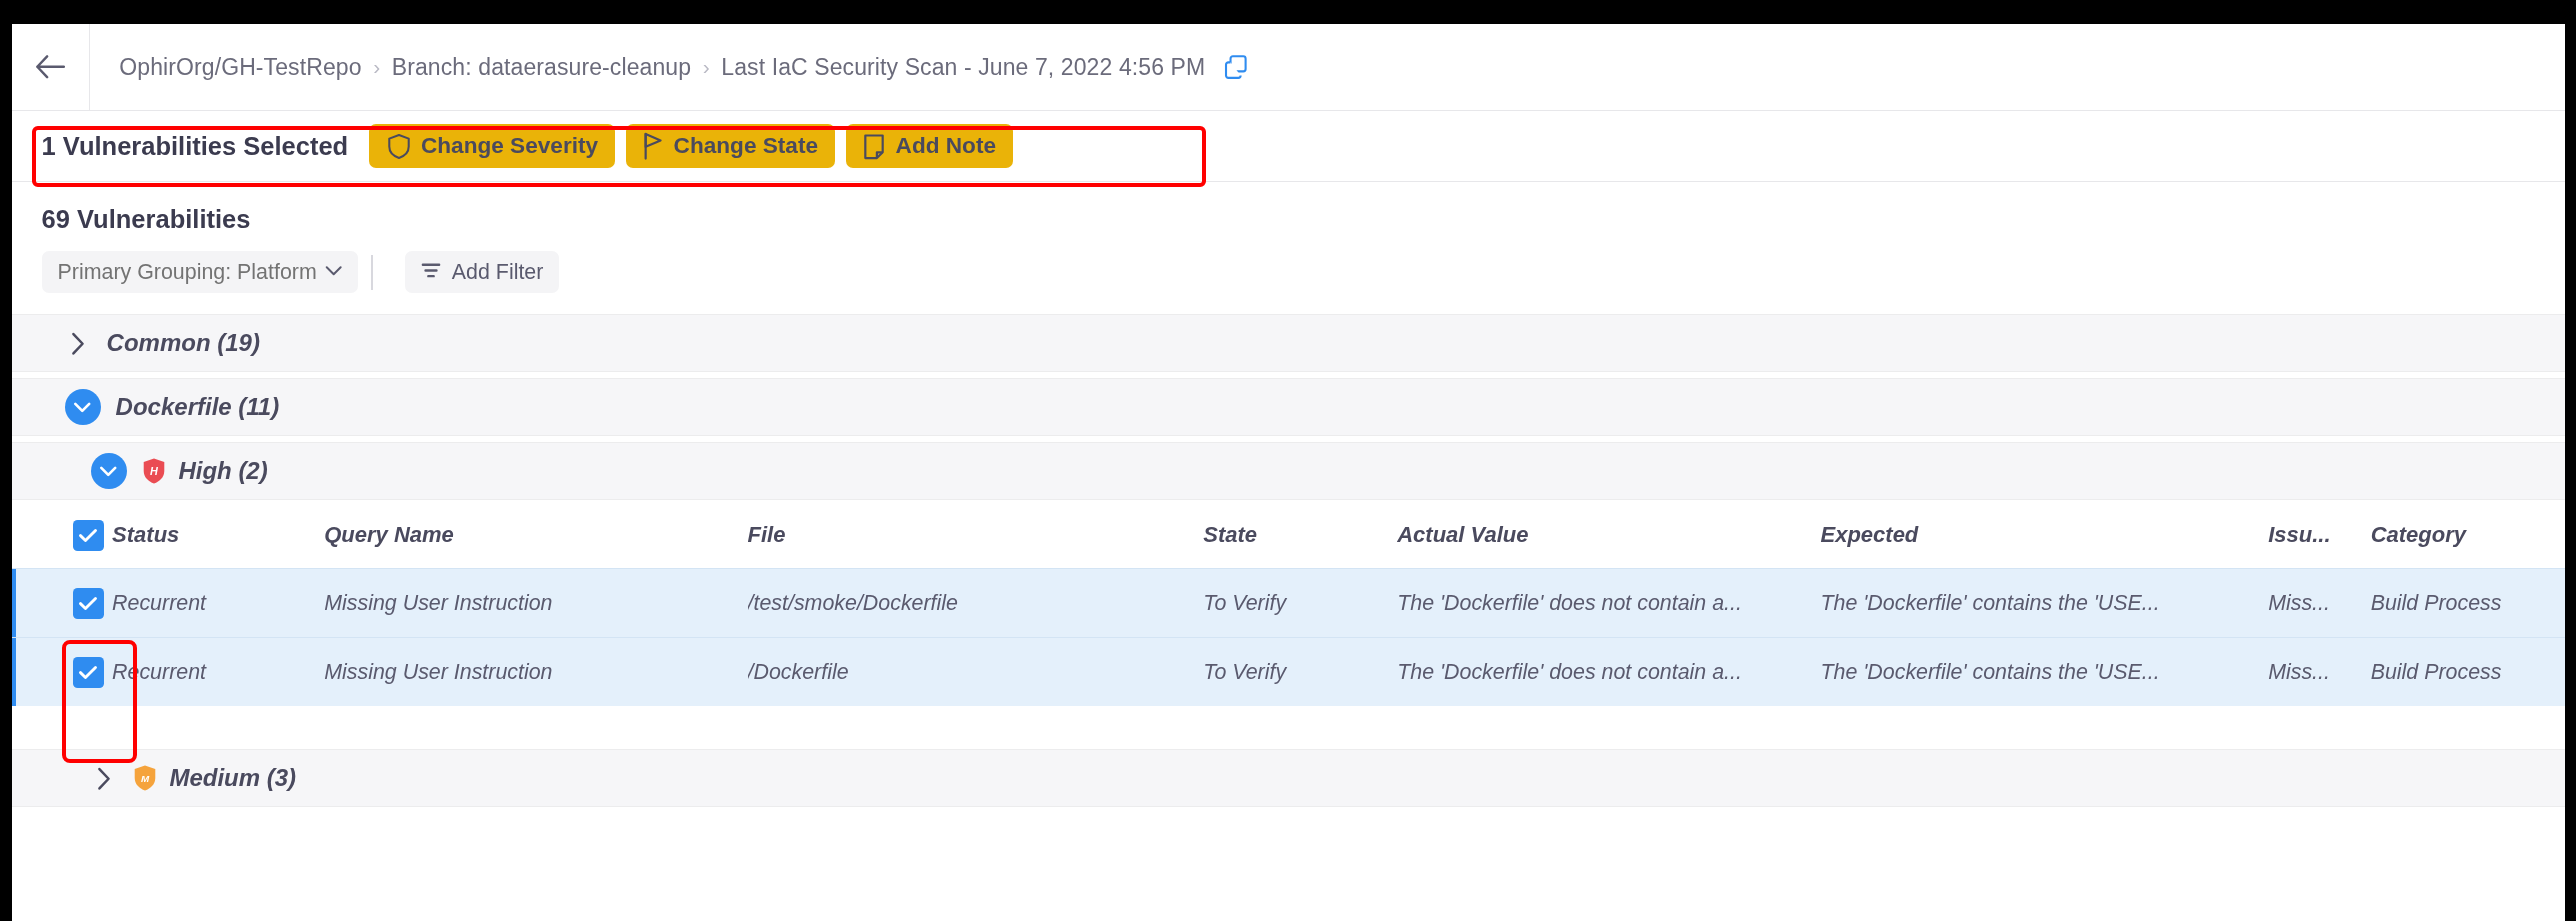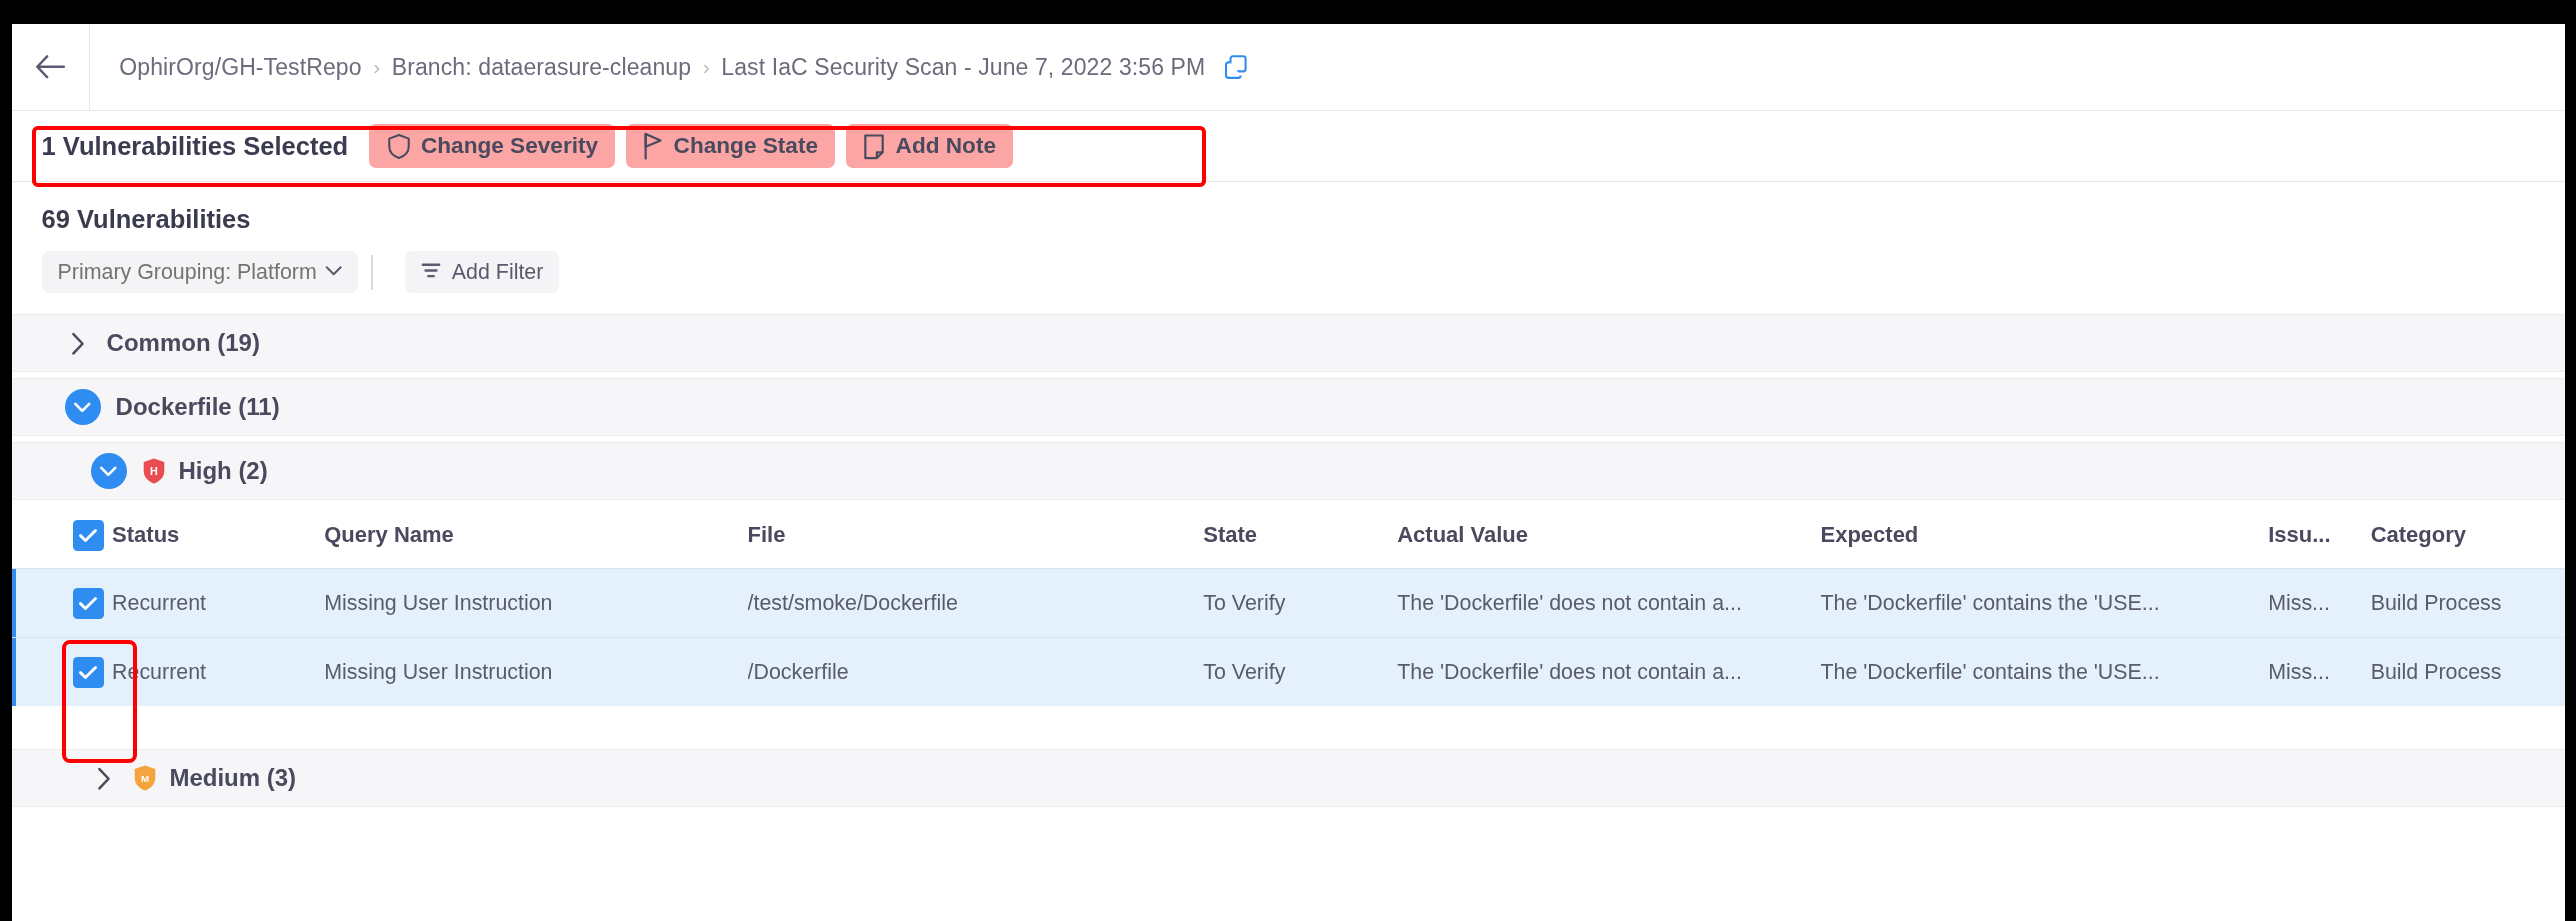--- a/index.html
+++ b/index.html
@@ -87,21 +87,21 @@
     color: #3b3b4f;
     white-space: nowrap;
     margin-right: 21px;
   }
   .action-btn {
     display: flex;
     align-items: center;
     gap: 10.4px;
     height: 44px;
     padding: 0 17.4px;
-    background: #fca5a5;
+    background: #eab308;
     border-radius: 7px;
     border: none;
     cursor: pointer;
     margin-right: 10.4px;
     font-family: "Liberation Sans", sans-serif;
   }
   .action-btn .lbl {
     font-size: 22.6px;
     font-weight: bold;
     color: #4a4a5e;
@@ -175,21 +175,21 @@
     font-family: "Liberation Sans", sans-serif;
   }
   #add-filter-btn .lbl {
     font-size: 21.4px;
     color: #5a5a6e;
     white-space: nowrap;
     text-align: right;
   }
 
   
-  #groups { margin-top: 21px; }
+  #groups { margin-top: 21px; font-style: italic; }
 
   .group-row {
     display: flex;
     align-items: center;
     background: #f6f6f8;
     border-top: 1.2px solid #ececed;
     border-bottom: 1.2px solid #ececed;
     height: 58px;
     cursor: pointer;
   }
@@ -323,21 +323,21 @@
       </span>
     </div>
 
     <div id="breadcrumb-divider"></div>
 
     <nav id="breadcrumb">
       <span class="crumb clickable">OphirOrg/GH-TestRepo</span>
       <span class="crumb-sep">›</span>
       <span class="crumb clickable">Branch: dataerasure-cleanup</span>
       <span class="crumb-sep">›</span>
-      <span class="crumb">Last IaC Security Scan - June 7, 2022 3:56 PM</span>
+      <span class="crumb">Last IaC Security Scan - June 7, 2022 4:56 PM</span>
 
       <span id="copy-icon-btn">
         <svg width="25.5" height="25.5" viewBox="0 0 22 22">
           <rect x="6.5" y="2.0" width="13" height="13" rx="2" fill="none" stroke="#2f8cf0" stroke-width="1.8"></rect>
           <path d="M15.2 18.6 A2 2 0 0 1 13.2 20.6 L4.6 20.6 A2 2 0 0 1 2.6 18.6 L2.6 9.2 A2 2 0 0 1 4.6 7.2 L6.5 7.2" fill="#ffffff" stroke="#2f8cf0" stroke-width="1.8" stroke-linejoin="round"></path>
         </svg>
       </span>
     </nav>
   </div>
 

